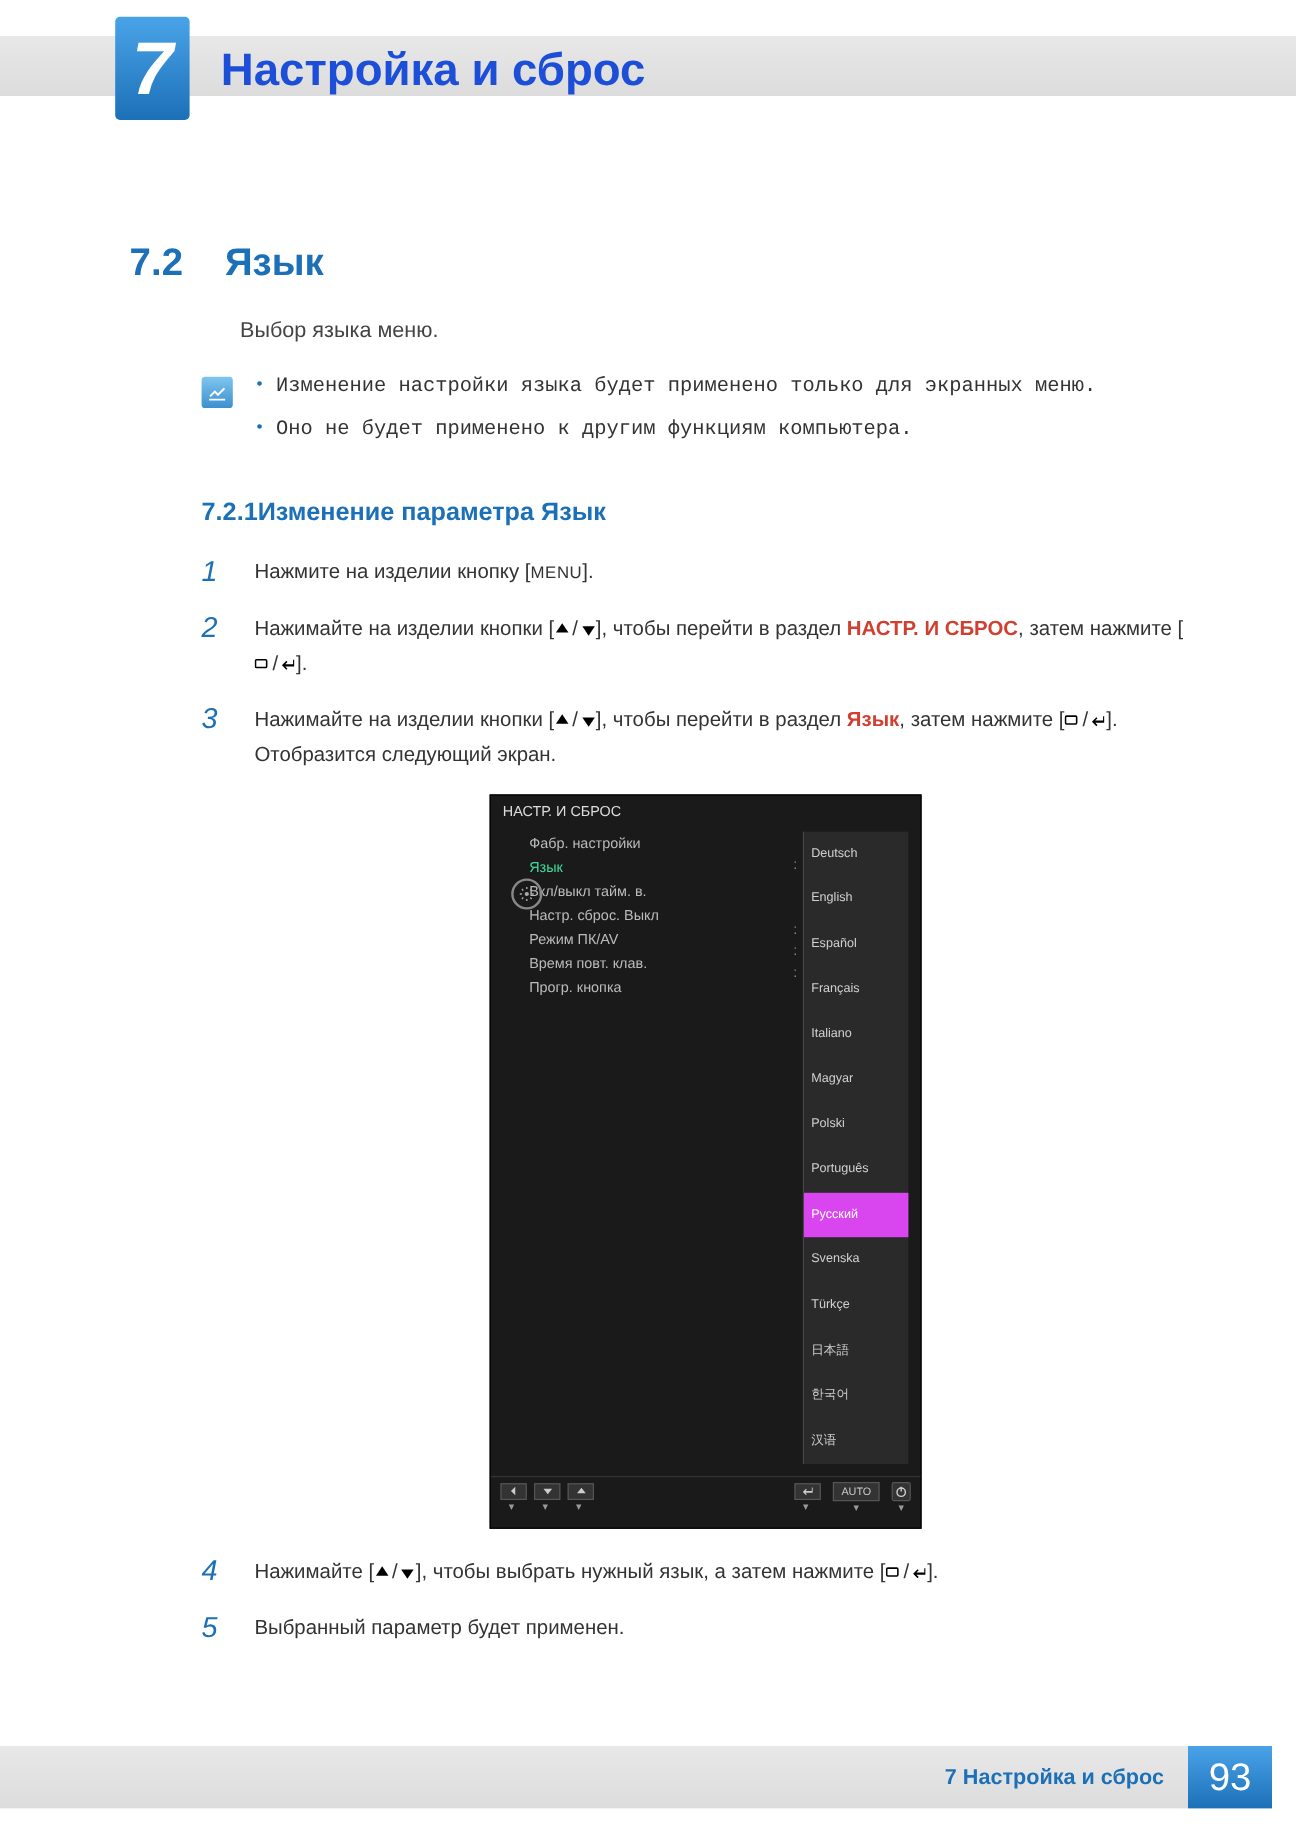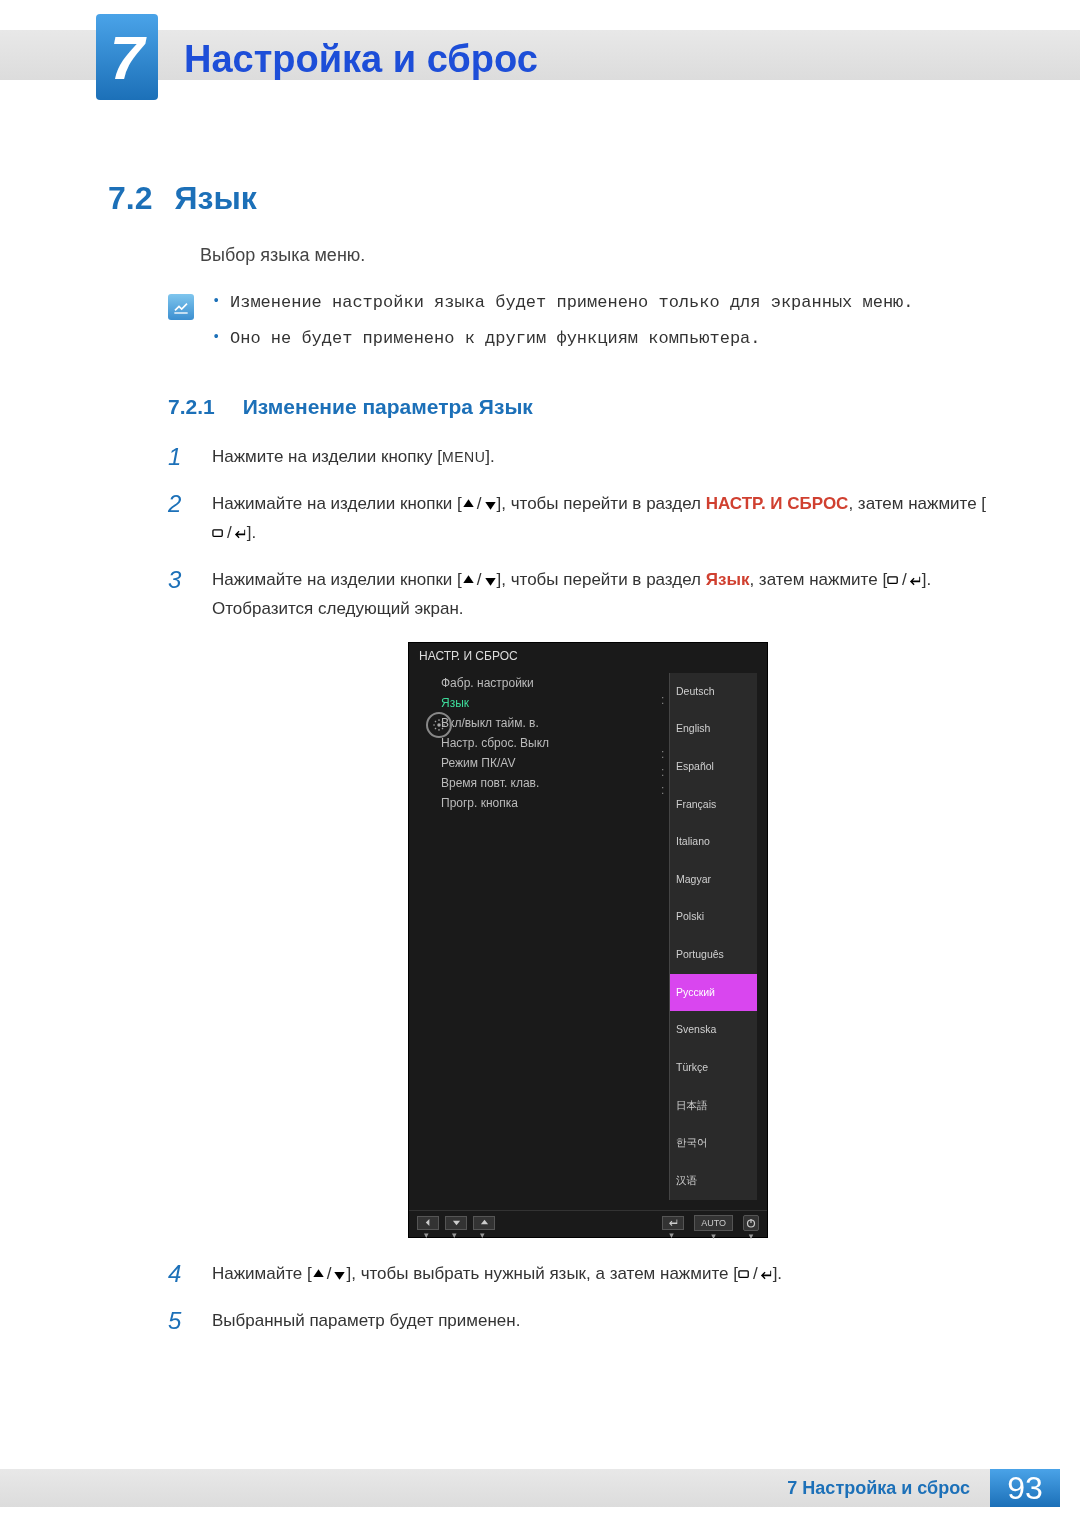--- a/index.html
+++ b/index.html
@@ -2,31 +2,31 @@
 <html><head>
 <meta charset="utf-8">
 <style>
   * { box-sizing: border-box; margin: 0; padding: 0; }
   body { width: 1080px; height: 1527px; font-family: Arial, sans-serif; background: #fff; position: relative; color: #333; }
   .top-stripe { position: absolute; top: 30px; left: 0; right: 0; height: 50px; background: linear-gradient(#e8e8e8, #dcdcdc); }
   .chapter-tab { position: absolute; top: 14px; left: 96px; width: 62px; height: 86px; background: linear-gradient(#4aa3e8, #1c70b8); border-radius: 4px; display: flex; align-items: center; justify-content: center; }
   .chapter-tab span { color: #fff; font-size: 62px; font-weight: bold; font-style: italic; }
   .chapter-title { position: absolute; top: 38px; left: 184px; font-size: 38px; font-weight: bold; color: #1d4ed8; }
   .content { position: absolute; top: 180px; left: 108px; right: 90px; }
-  .section-row { display: flex; gap: 22px; align-items: center; margin-bottom: 28px; }
+  .section-row { display: flex; gap: 35px; align-items: center; margin-bottom: 28px; margin-top: 20px; }
   .section-num { font-size: 32px; font-weight: bold; color: #1c70b8; }
   .section-title { font-size: 32px; font-weight: bold; color: #1c70b8; }
   .intro { margin-left: 92px; font-size: 18px; color: #444; margin-bottom: 24px; }
   .note-row { display: flex; gap: 18px; margin-left: 60px; margin-bottom: 34px; align-items: flex-start; }
   .note-icon { width: 26px; height: 26px; background: linear-gradient(#7fc6ee,#3c8fd0); border-radius: 3px; display:flex; align-items:center; justify-content:center; flex-shrink:0; margin-top:4px;}
   .note-icon svg { width: 16px; height: 16px; }
   .note-list { flex: 1; }
   .note-list li { list-style: none; position: relative; padding-left: 18px; font-size: 17px; color: #333; margin-bottom: 10px; line-height: 1.5; font-family: Liberation Mono, monospace; }
   .note-list li::before { content: "•"; position: absolute; left: 0; top: 1px; color: #1c70b8; font-size: 14px; }
-  .subsection-row { display: flex; gap: 28px; margin-left: 60px; margin-bottom: 24px; }
+  .subsection-row { display: flex; gap: 0; margin-left: 60px; margin-bottom: 24px; }
   .subsection-num { color: #1c70b8; font-size: 21px; font-weight: bold; }
   .subsection-title { color: #1c70b8; font-size: 21px; font-weight: bold; }
   .steps { margin-left: 60px; }
   .step { display: flex; gap: 18px; margin-bottom: 18px; align-items: flex-start; }
   .step-num { color: #1c70b8; font-size: 24px; font-style: italic; width: 26px; flex-shrink: 0; }
   .step-body { flex: 1; font-size: 17px; color: #333; line-height: 1.7; }
   .step-body .menu-label { font-family: Arial, sans-serif; font-weight: normal; font-size: 14px; letter-spacing: 0.5px; }
   .strong-red { color: #d04030; font-weight: bold; }
   .icon-inline { display: inline-flex; vertical-align: middle; gap:2px; align-items:center; }
   .icon-inline svg { width: 13px; height: 13px; }
@@ -38,31 +38,31 @@
   .osd-left-item { color: #bbb; padding: 3px 0 3px 22px; font-size: 12px; }
   .osd-left-item.selected { color: #3ddb9a; }
   .osd-colons { width: 8px; color: #888; display:flex; flex-direction:column; }
   .osd-colons span { height: 18px; line-height:18px; font-size:12px; }
   .osd-right { width: 88px; background: #2a2a2a; border-left: 1px solid #444; }
   .osd-lang { color: #d0d0d0; padding: 12px 6px; font-size: 10.5px; line-height: 1.3; }
   .osd-lang.highlight { background: #d946ef; color: #fff; }
   .osd-wrap-inner { position: relative; }
   .gear-circle { position:absolute; left: 18px; top: 70px; width: 26px; height:26px; border:2px solid #888; border-radius:50%; display:flex; align-items:center; justify-content:center;}
   .gear-circle svg { width:14px; height:14px; }
-  .osd-footer { display:flex; justify-content: space-between; align-items:center; padding: 4px 8px 6px; border-top:1px solid #333; }
+  .osd-footer { display:flex; justify-content: space-between; align-items:center; padding: 4px 8px 22px; border-top:1px solid #333; }
   .osd-footer-left { display:flex; gap:6px; }
   .osd-footer-right { display:flex; gap:10px; align-items:center;}
   .osd-btn { width:22px; height:14px; background:#333; border:1px solid #555; display:flex; align-items:center; justify-content:center; position:relative;}
   .osd-btn svg { width:9px; height:9px; fill:#ccc; }
   .osd-btn::after { content:"▾"; position:absolute; bottom:-11px; left:6px; font-size:9px; color:#999;}
   .osd-auto { color:#ccc; font-size:9px; padding:2px 6px; border:1px solid #555; background:#333; position:relative;}
   .osd-auto::after,.osd-power::after { content:"▾"; position:absolute; bottom:-11px; left:50%; transform:translateX(-50%); font-size:9px; color:#999;}
   .osd-power { width:16px; height:16px; border:1px solid #555; background:#333; border-radius:2px; display:flex;align-items:center;justify-content:center; position:relative;}
   .osd-power svg{width:10px;height:10px;}
-  .footer-bar { position: absolute; bottom: 20px; left: 0; right: 0; height: 38px; display: flex; align-items: stretch; }
+  .footer-bar { position: absolute; bottom: 20px; left: 0; right: 0; height: 52px; display: flex; align-items: stretch; }
   .footer-stripe { flex: 1; background: linear-gradient(#e8e8e8,#dcdcdc); display:flex; align-items:center; justify-content:flex-end; padding-right:20px;}
   .footer-chapter { color: #1c70b8; font-size: 18px; font-weight: bold; }
   .footer-page { width: 70px; background: linear-gradient(#4aa3e8,#1c70b8); color: #fff; font-size: 32px; display:flex; align-items:center; justify-content:center; margin-right: 20px;}
 </style>
 </head>
 <body>
 
 <div class="top-stripe"></div>
 <div class="chapter-tab">
   <span>7</span>

